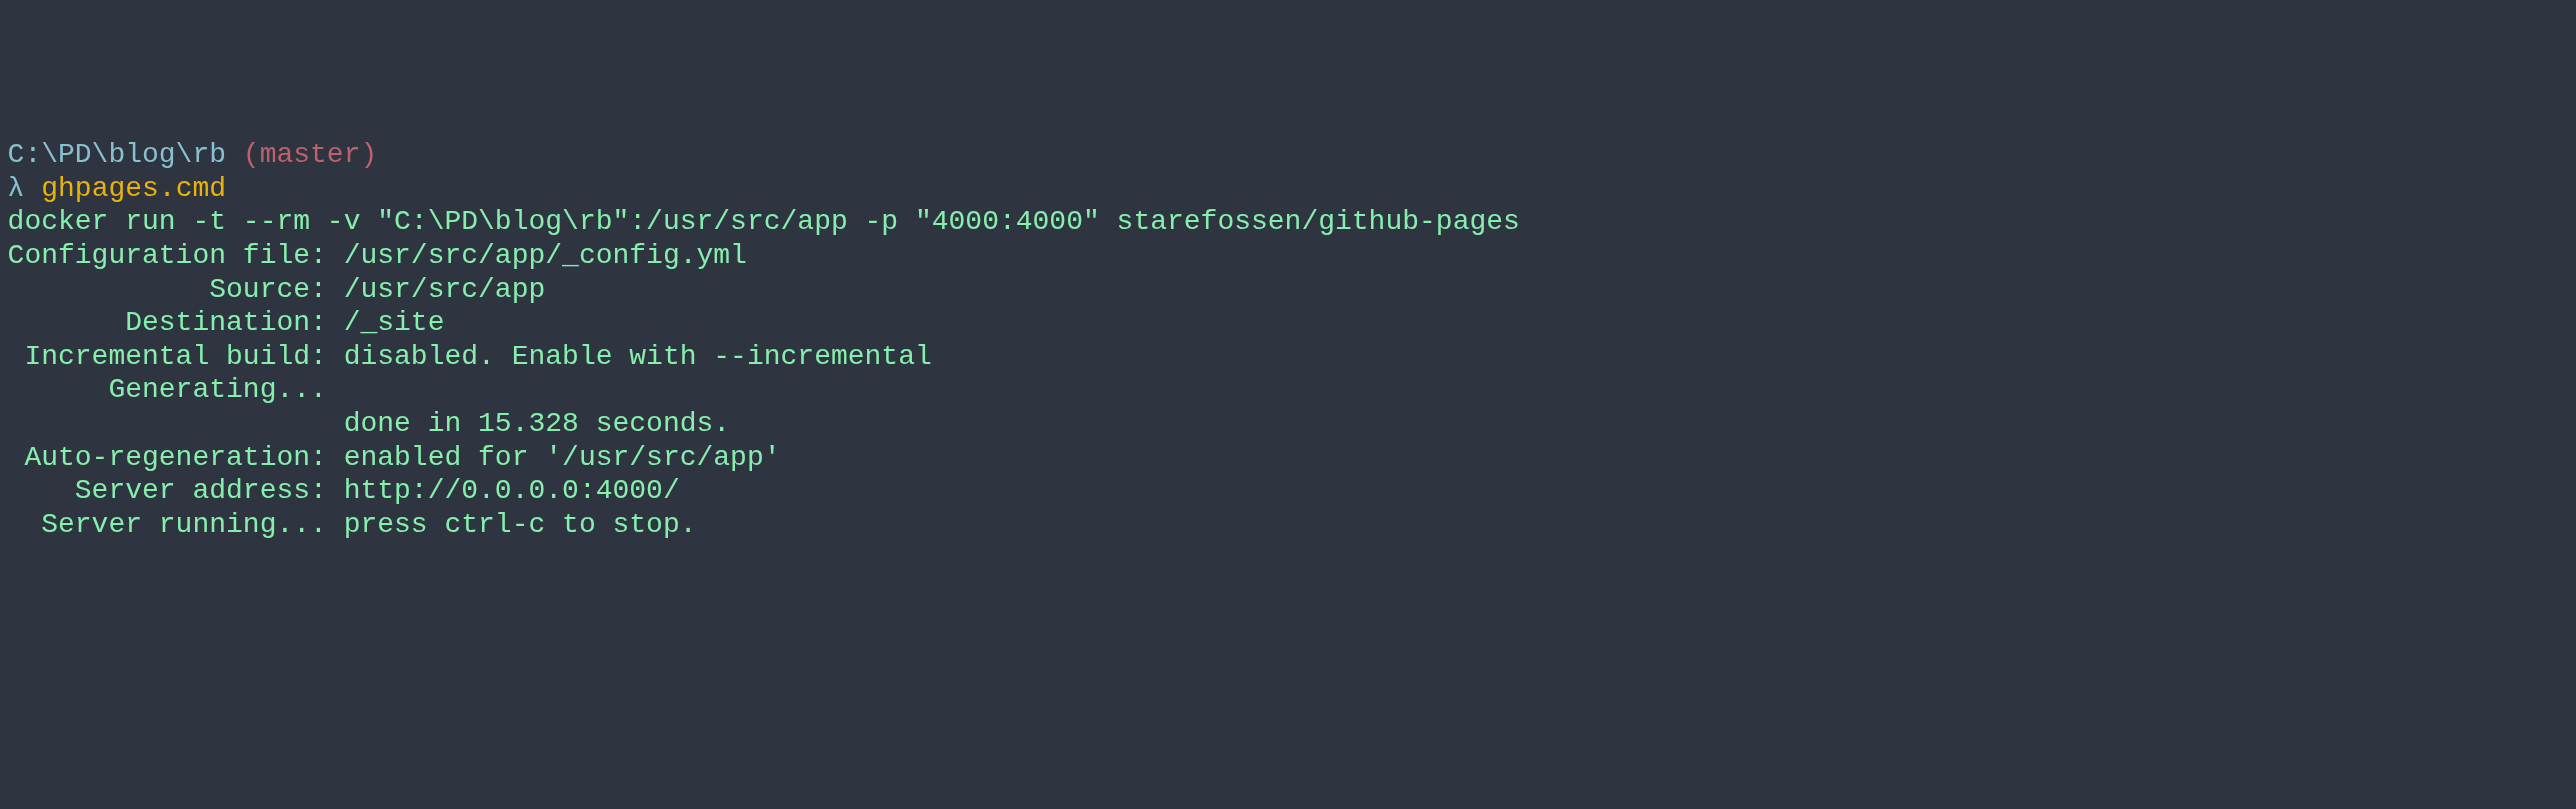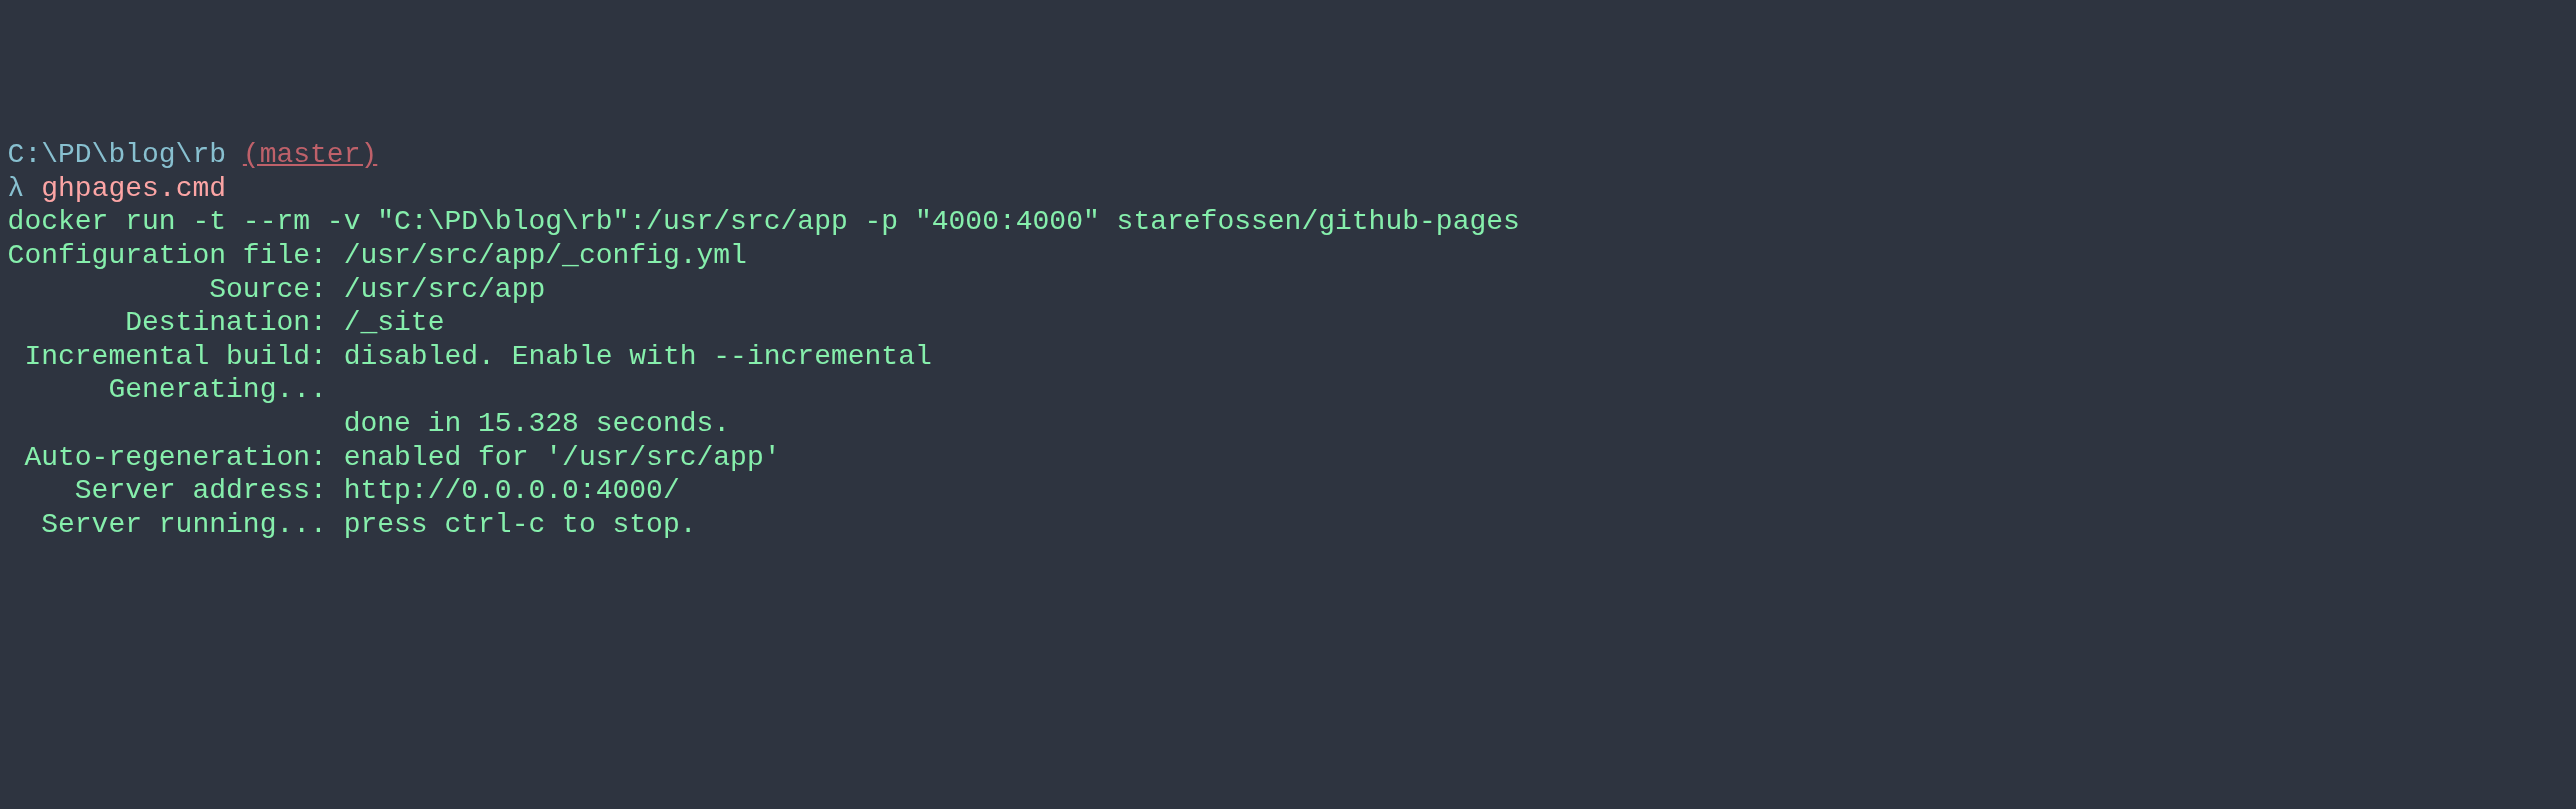--- a/index.html
+++ b/index.html
@@ -17,27 +17,26 @@
       white-space: pre;
       overflow-x: hidden;
       width: 2576px;
       height: 809px;
     }
     .prompt-path {
       color: #88c0d0;
     }
     .prompt-branch {
       color: #bf616a;
-      text-decoration: underline;
     }
     .prompt-symbol {
       color: #88c0d0;
     }
     .command-text {
-      color: #fca5a5;
+      color: #eab308;
     }
     .output {
       color: #86efac;
     }
     .line {
       display: block;
     }
   </style>
 </head>
 <body>

